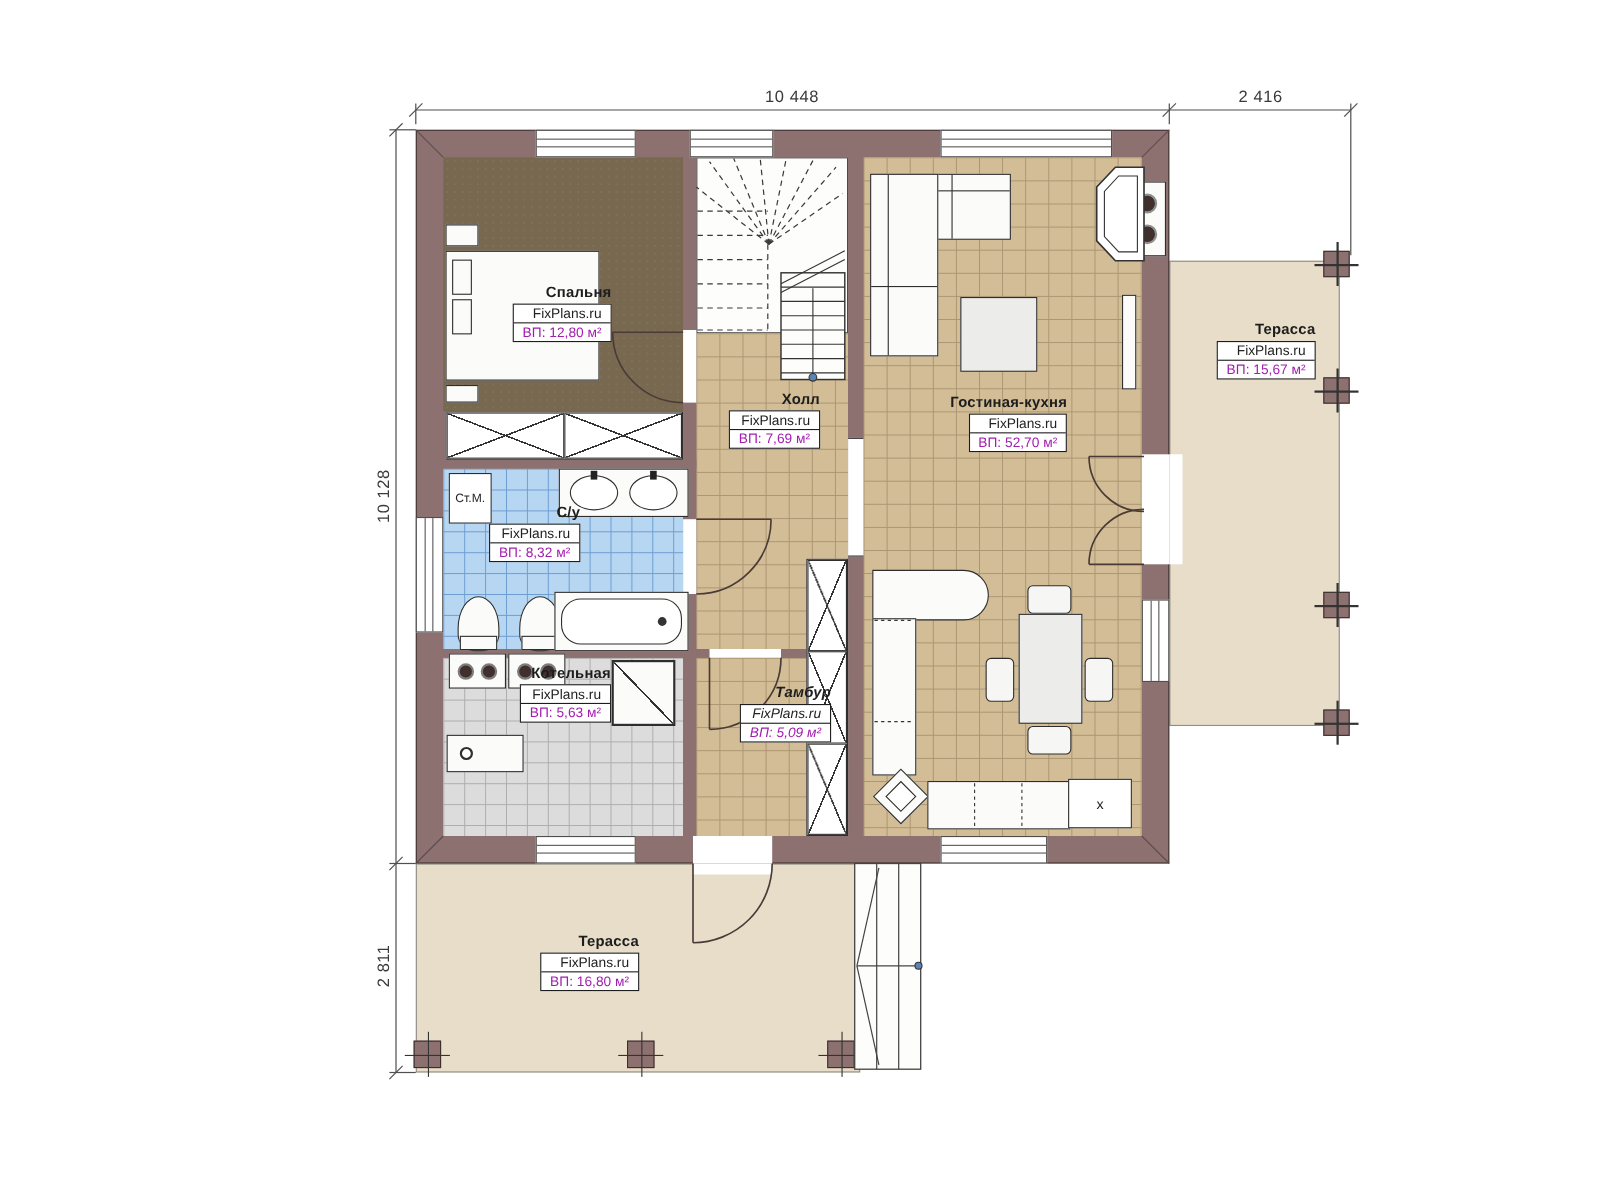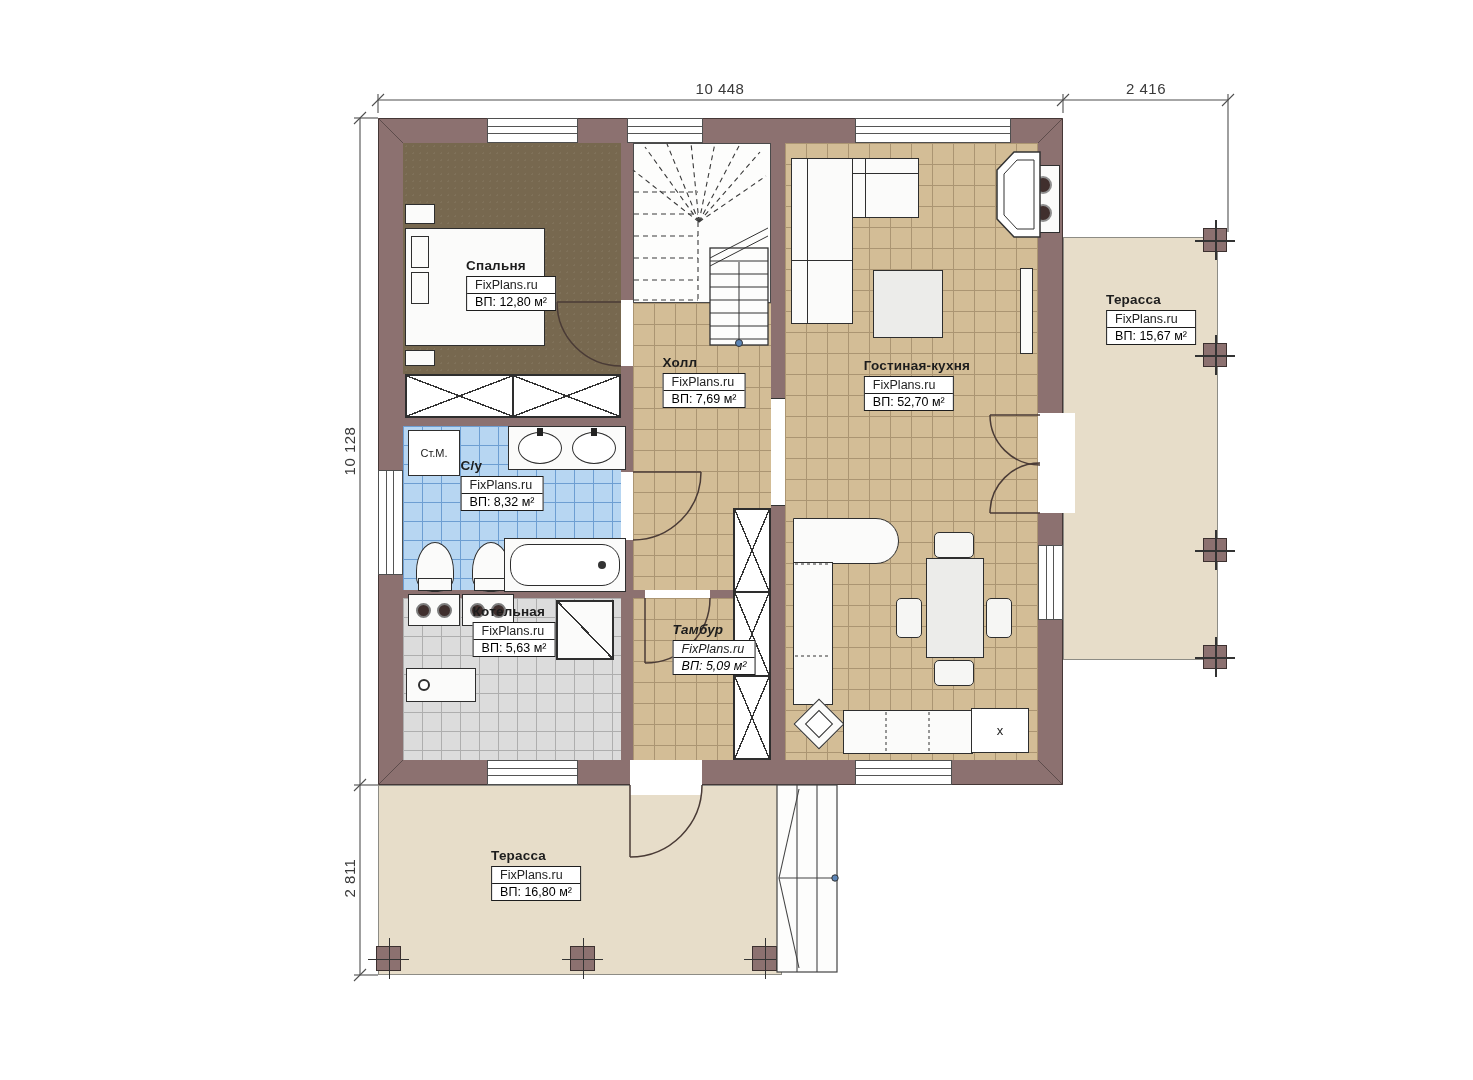--- a/index.html
+++ b/index.html
@@ -53,25 +53,25 @@
                      linear-gradient(90deg,rgba(255,255,255,.35) 1px,transparent 1px);
     background-size:5px 5px;border:1px solid #222;box-sizing:border-box;}
   .toilet{background:#fbfbfa;border:1.5px solid #2e2e2e;box-sizing:border-box;
     border-radius:50% 50% 42% 42% / 58% 58% 30% 30%;}
   .chair{background:#f6f6f4;border:1.3px solid #2e2e2e;border-radius:5px;box-sizing:border-box;}
   .post{background:#8c7170;border:1.5px solid #3c302f;box-sizing:border-box;}
   .post::before{content:"";position:absolute;left:-9px;right:-9px;top:50%;height:1.5px;background:#333;}
   .post::after{content:"";position:absolute;top:-9px;bottom:-9px;left:50%;width:1.5px;background:#333;}
 
   
-  .room-label{position:absolute;transform:translateX(-50%);text-align:left;z-index:60;width:max-content;padding-left:28px;}
+  .room-label{position:absolute;transform:translateX(-50%);text-align:right;z-index:60;width:max-content;padding-left:28px;}
   .room-name{font-weight:700;font-size:13.5px;color:#1d1d1d;margin-bottom:3px;letter-spacing:.2px;}
   .label-box{border:1.6px solid #1d1d1d;background:#fff;display:inline-block;}
   .label-brand{border-bottom:1.6px solid #1d1d1d;padding:1px 8px;font-size:12.5px;color:#222;}
-  .label-area{padding:1px 8px;font-size:12.5px;color:#000000;}
+  .label-area{padding:1px 8px;font-size:12.5px;color:#a21caf;}
   .dim-text{position:absolute;font-size:15px;color:#3a3a3a;letter-spacing:.5px;z-index:60;}
   .mini-box{position:absolute;background:#fff;border:1.5px solid #2e2e2e;box-sizing:border-box;
     display:flex;align-items:center;justify-content:center;font-size:11px;color:#222;z-index:35;}
   svg.overlay{position:absolute;left:0;top:0;z-index:45;pointer-events:none;}
   .z30{z-index:30;} .z20{z-index:20;} .z15{z-index:15;} .z10{z-index:10;}
 </style>
 </head>
 <body>
 
 <div class="canvas">
@@ -123,21 +123,21 @@
   <div class="abs fix z30" style="left:405px;top:204px;width:30px;height:20px;"></div>
   <div class="abs fix z30" style="left:405px;top:228px;width:140px;height:118px;"></div>
   <div class="abs fix z30" style="left:411px;top:236px;width:18px;height:32px;"></div>
   <div class="abs fix z30" style="left:411px;top:272px;width:18px;height:32px;"></div>
   <div class="abs fix z30" style="left:405px;top:350px;width:30px;height:16px;"></div>
   <div class="abs fix z30" style="left:405px;top:374px;width:216px;height:44px;padding:0;display:flex;">
     <div class="xbox" style="flex:1;height:100%;"></div>
     <div class="xbox" style="flex:1;height:100%;"></div>
   </div>
 
-  <div class="abs mini-box" style="left:408px;top:430px;width:52px;height:46px;">
+  <div class="abs mini-box" style="left:408px;top:430px;width:39px;height:46px;">
     <span>Ст.М.</span>
   </div>
   <div class="abs fix z30" style="left:508px;top:426px;width:118px;height:44px;"></div>
   <div class="abs z30" style="left:518px;top:432px;width:44px;height:32px;border:1.5px solid #2e2e2e;border-radius:50%;background:#fff;box-sizing:border-box;"></div>
   <div class="abs z30" style="left:572px;top:432px;width:44px;height:32px;border:1.5px solid #2e2e2e;border-radius:50%;background:#fff;box-sizing:border-box;"></div>
   <div class="abs z30" style="left:537px;top:428px;width:6px;height:8px;background:#222;"></div>
   <div class="abs z30" style="left:591px;top:428px;width:6px;height:8px;background:#222;"></div>
   <div class="abs toilet z30" style="left:416px;top:542px;width:38px;height:50px;"></div>
   <div class="abs fix z30" style="left:418px;top:578px;width:34px;height:13px;"></div>
   <div class="abs toilet z30" style="left:472px;top:542px;width:38px;height:50px;"></div>
@@ -327,21 +327,21 @@
   </div>
 
   <div class="room-label" style="left:1137px;top:292px;">
     <div class="room-name">Терасса</div>
     <div class="label-box">
       <div class="label-brand">FixPlans.ru</div>
       <div class="label-area">ВП: 15,67 м²</div>
     </div>
   </div>
 
-  <div class="room-label" style="left:488px;top:458px;">
+  <div class="room-label" style="left:472px;top:458px;">
     <div class="room-name">С/у</div>
     <div class="label-box">
       <div class="label-brand">FixPlans.ru</div>
       <div class="label-area">ВП: 8,32 м²</div>
     </div>
   </div>
 
   <div class="room-label" style="left:500px;top:604px;">
     <div class="room-name">Котельная</div>
     <div class="label-box">

